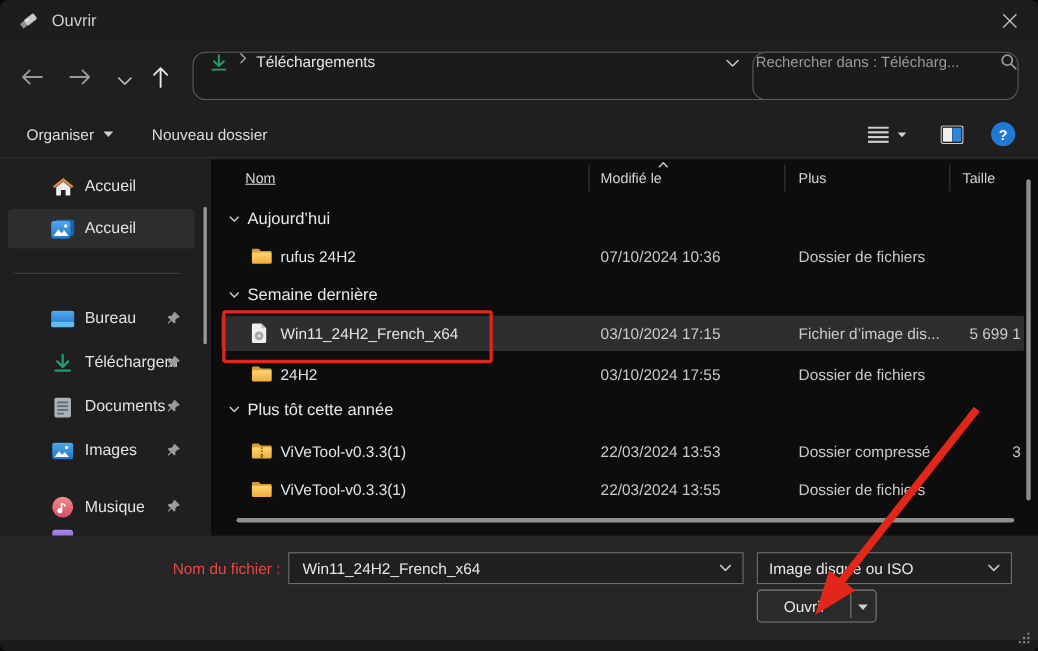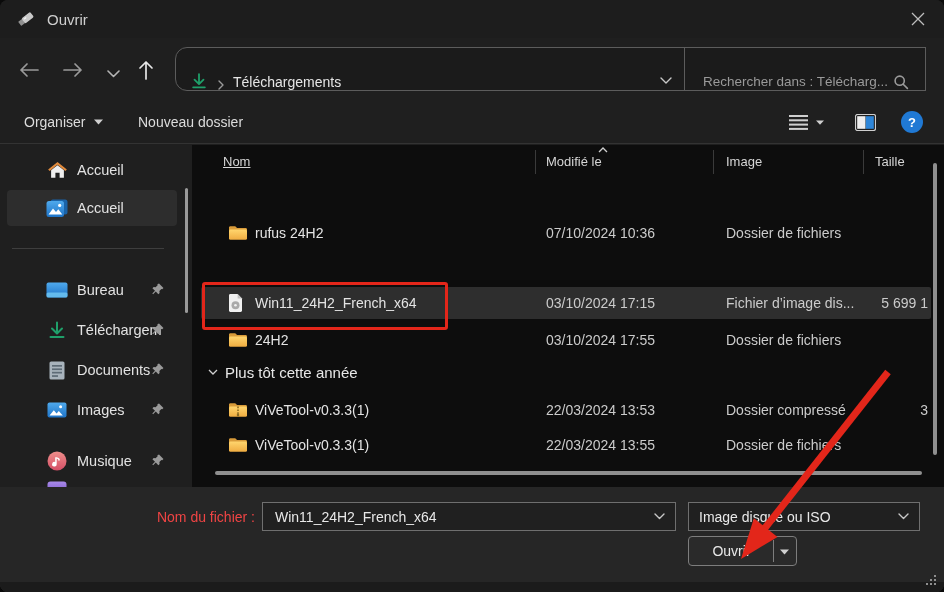--- a/index.html
+++ b/index.html
@@ -10,28 +10,28 @@
   
   .titlebar{position:absolute;top:0;left:0;right:0;height:38px;background:#1d1d1d;
     display:flex;align-items:center;padding-left:16px;box-sizing:border-box;}
   .title-text{margin-left:11px;font-size:15px;color:#cfcfcf;}
   .close-btn{position:absolute;right:8px;top:4px;width:36px;height:30px;display:flex;
     align-items:center;justify-content:center;border-radius:4px;}
 
   
   .navbtn{position:absolute;width:26px;height:26px;display:flex;align-items:center;justify-content:center;}
   .addressbar{position:absolute;left:175px;top:47px;width:562px;height:44px;background:#1b1b1b;
-    border:1px solid #5c5c5c;border-radius:12px;box-sizing:border-box;display:flex;align-items:flex-end;
+    border:1px solid #5c5c5c;border-radius:12px;box-sizing:border-box;display:flex;align-items:flex-start;
     padding:0 14px;}
   .addr-text{margin-left:9px;font-size:14px;color:#e6e6e6;}
   .addr-right{margin-left:auto;display:flex;align-items:center;gap:30px;padding-right:4px;}
   .refresh-glyph{font-family:"DejaVu Sans",sans-serif;font-size:19px;color:#d6d6d6;line-height:1;}
   .searchbox{position:absolute;left:684px;top:47px;width:242px;height:44px;background:#1b1b1b;
-    border:1px solid #5c5c5c;border-radius:0;box-sizing:border-box;display:flex;align-items:flex-end;
-    padding:0 16px;}
+    border:1px solid #5c5c5c;border-radius:12px;box-sizing:border-box;display:flex;align-items:flex-start;
+    padding:0 0;}
   .searchbox input{flex:1;background:transparent;border:none;outline:none;color:#e6e6e6;
     font-family:"Liberation Sans",sans-serif;font-size:13.5px;min-width:0;}
   .searchbox input::placeholder{color:#9a9a9a;opacity:1;}
 
   
   .cmditem{position:absolute;top:100px;height:44px;display:flex;align-items:center;gap:8px;
     font-size:14px;color:#dcdcdc;}
   .cmd-divider{position:absolute;left:0;right:0;top:143px;height:1px;background:#333;}
   .help-circle{width:22px;height:22px;border-radius:50%;background:#2079d4;color:#fff;
     display:flex;align-items:center;justify-content:center;font-size:13px;font-weight:bold;}
@@ -336,37 +336,49 @@
   <div class="filelist">
 
     <div class="colhead">
       <span style="left:31px;text-decoration:underline;">Nom</span>
       <div class="colsep" style="left:343px;"></div>
       <span style="left:354px;">Modifié le</span>
       <svg style="position:absolute;left:406px;top:0px;" width="10" height="6" viewBox="0 0 10 6">
           <polyline points="1,5 5,1 9,5" fill="none" stroke="#cfcfcf" stroke-width="1.3"></polyline>
         </svg>
       <div class="colsep" style="left:521px;"></div>
-      <span style="left:534px;">Image</span>
+      <span style="left:534px;">Plus</span>
       <div class="colsep" style="left:671px;"></div>
       <span style="left:683px;">Taille</span>
     </div>
 
+    <div class="fgroup" style="top:41px;">
+      <svg class="gchev" width="10" height="6" viewBox="0 0 10 6">
+          <polyline points="1,1 5,5 9,1" fill="none" stroke="#cfcfcf" stroke-width="1.3"></polyline>
+        </svg>
+      <span class="glabel">Aujourd’hui</span>
+    </div>
     <div class="frow" style="top:72px;">
       <span class="ficon">
         <svg width="20" height="16" viewBox="0 0 20 16">
           <path d="M1 2.6 C1 1.8 1.6 1.2 2.4 1.2 h4.8 l1.9 1.9 h8.5 c0.8 0 1.4 0.6 1.4 1.4 v1.2 H1 z" fill="#d89b3a"></path>
           <rect x="1" y="4.6" width="18" height="10.2" rx="1.4" fill="url(#gFolder)"></rect>
         </svg>
       </span>
       <span class="fname">rufus 24H2</span>
       <span class="fdate">07/10/2024 10:36</span>
       <span class="ftype">Dossier de fichiers</span>
     </div>
 
+    <div class="fgroup" style="top:110px;">
+      <svg class="gchev" width="10" height="6" viewBox="0 0 10 6">
+          <polyline points="1,1 5,5 9,1" fill="none" stroke="#cfcfcf" stroke-width="1.3"></polyline>
+        </svg>
+      <span class="glabel">Semaine dernière</span>
+    </div>
     <div class="rowbg" style="top:142px;"></div>
     <div class="frow" style="top:142px;">
       <span class="ficon">
         <svg width="15" height="19" viewBox="0 0 15 19">
           <path d="M1 2 C1 1.2 1.6 0.6 2.4 0.6 H9.6 L14 5 V17 c0 0.8 -0.6 1.4 -1.4 1.4 H2.4 C1.6 18.4 1 17.8 1 17 z" fill="#f0f0f0"></path>
           <path d="M9.6 0.6 L14 5 H9.6 z" fill="#c2c2c2"></path>
           <circle cx="7.5" cy="11.8" r="4" fill="#a9a9a9"></circle>
           <circle cx="7.5" cy="11.8" r="1.3" fill="#f0f0f0"></circle>
         </svg>
       </span>

